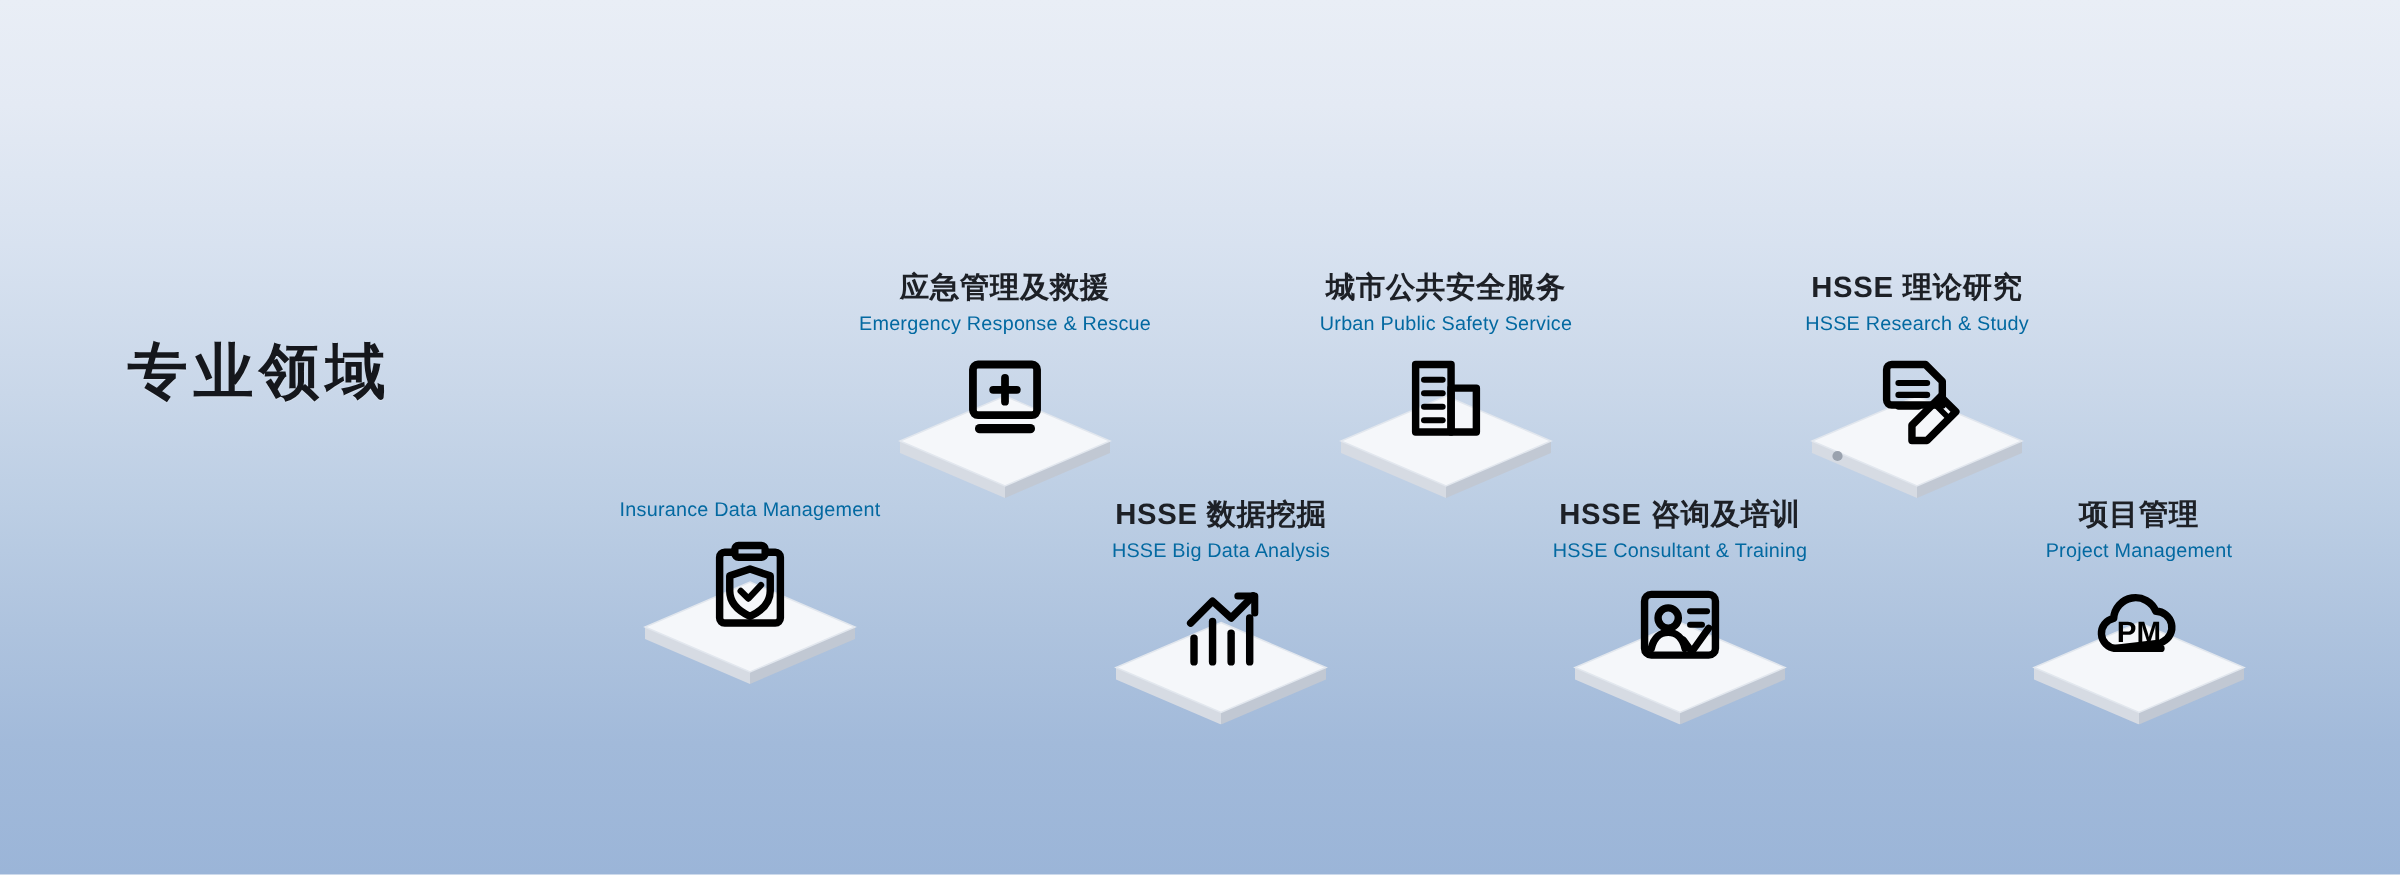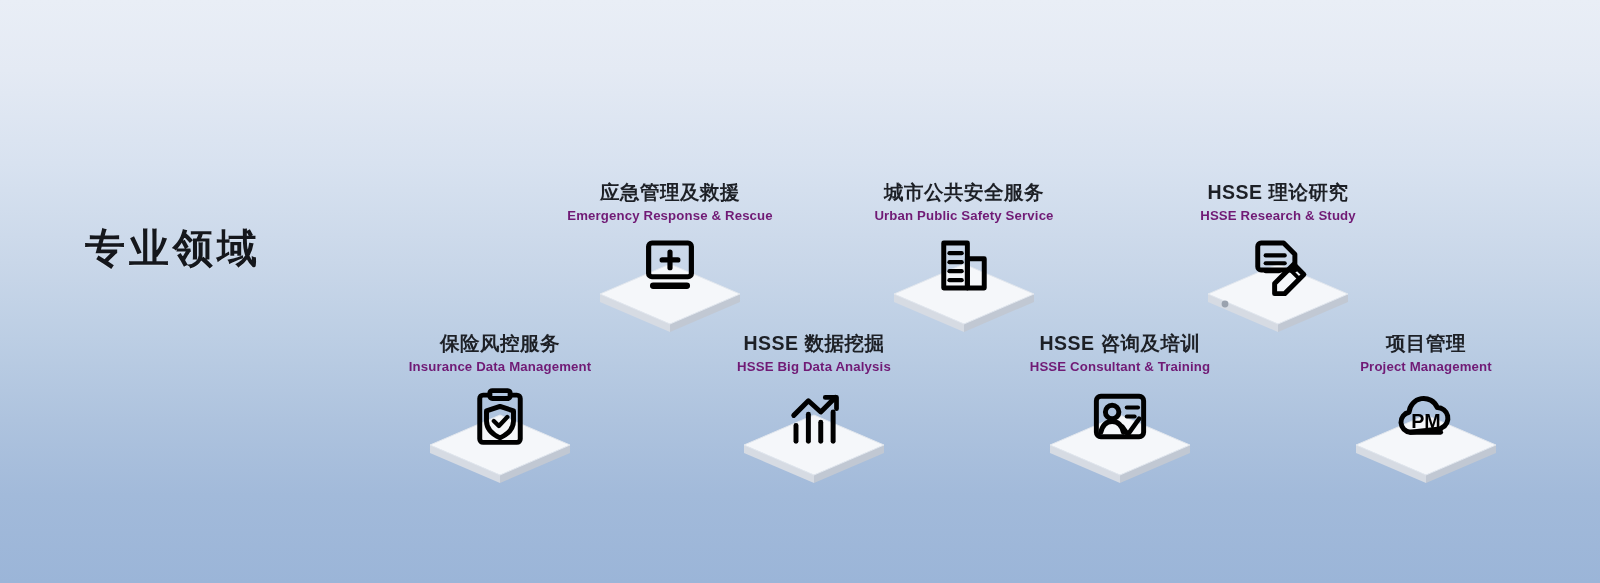--- a/index.html
+++ b/index.html
@@ -43,22 +43,22 @@
   .label-cn {
     font-size:19.5px;
     font-weight:bold;
     color:#1d2026;
     letter-spacing:.5px;
     line-height:1.28;
     white-space:nowrap;
   }
   .label-en {
     font-size:13.2px;
-    font-weight:bold;
-    color:#701a75;
+    font-weight:normal;
+    color:#0369a1;
     letter-spacing:.15px;
     line-height:1.3;
     margin-top:2px;
     white-space:nowrap;
   }
 
   
   .plinth-wrap {
     position:relative;
     width:160px;
@@ -157,21 +157,20 @@
           <line x1="21" y1="33" x2="33" y2="33" stroke-width="3.6"></line>
           <path d="M46 27 L55 36 L38 53 L29 53 L29 44 Z"></path>
           <line x1="42" y1="31" x2="51" y2="40" stroke-width="3.4"></line>
         </svg>
       </span>
     </div>
   </div>
 
   <div class="pillar row-bottom" style="left:370px;">
     <div class="labels">
-      <div class="label-cn">保险风控服务</div>
       <div class="label-en">Insurance Data Management</div>
     </div>
     <div class="plinth-wrap">
       <svg class="plinth" viewBox="0 0 160 98">
         <polygon points="80,30 150,60 80,90 10,60" fill="#f5f7fa"></polygon>
         <polygon points="10,60 80,90 80,98 10,68" fill="#d6dbe3"></polygon>
         <polygon points="80,90 150,60 150,68 80,98" fill="#c1c8d3"></polygon>
         <polygon points="80,30 150,60 80,90 10,60" fill="none" stroke="#e2e7ee" stroke-width="1"></polygon>
       </svg>
       <span class="glyph">

